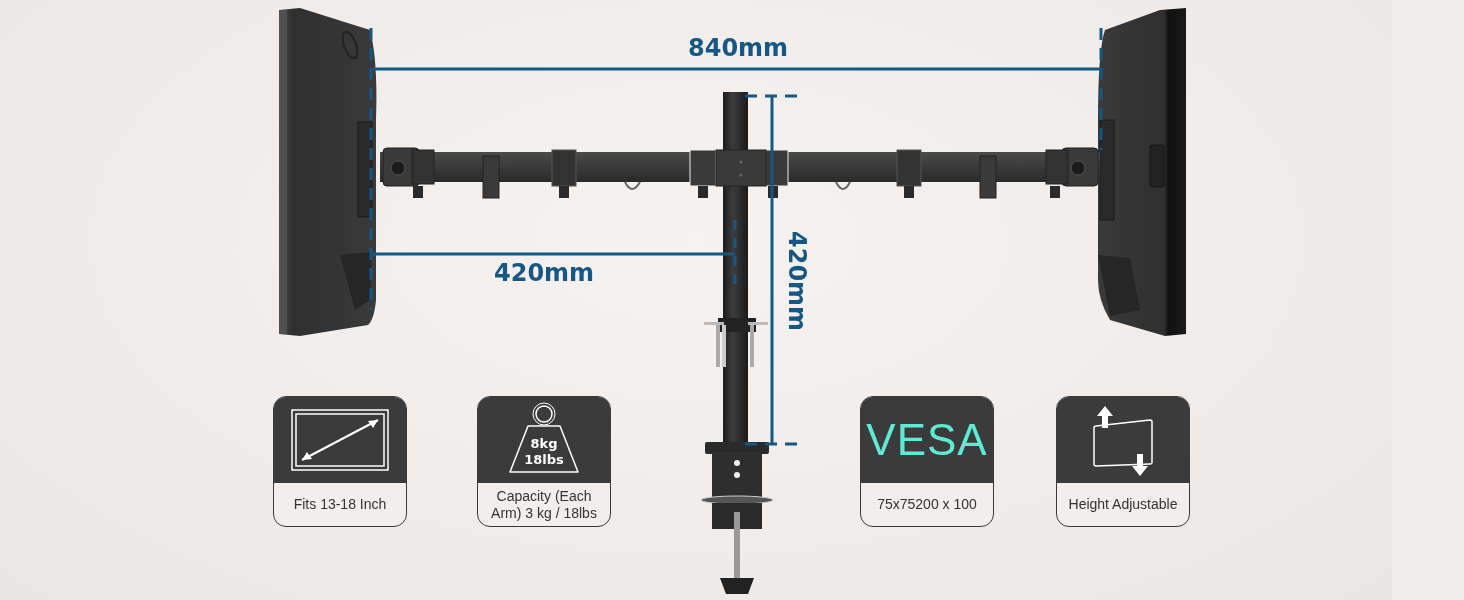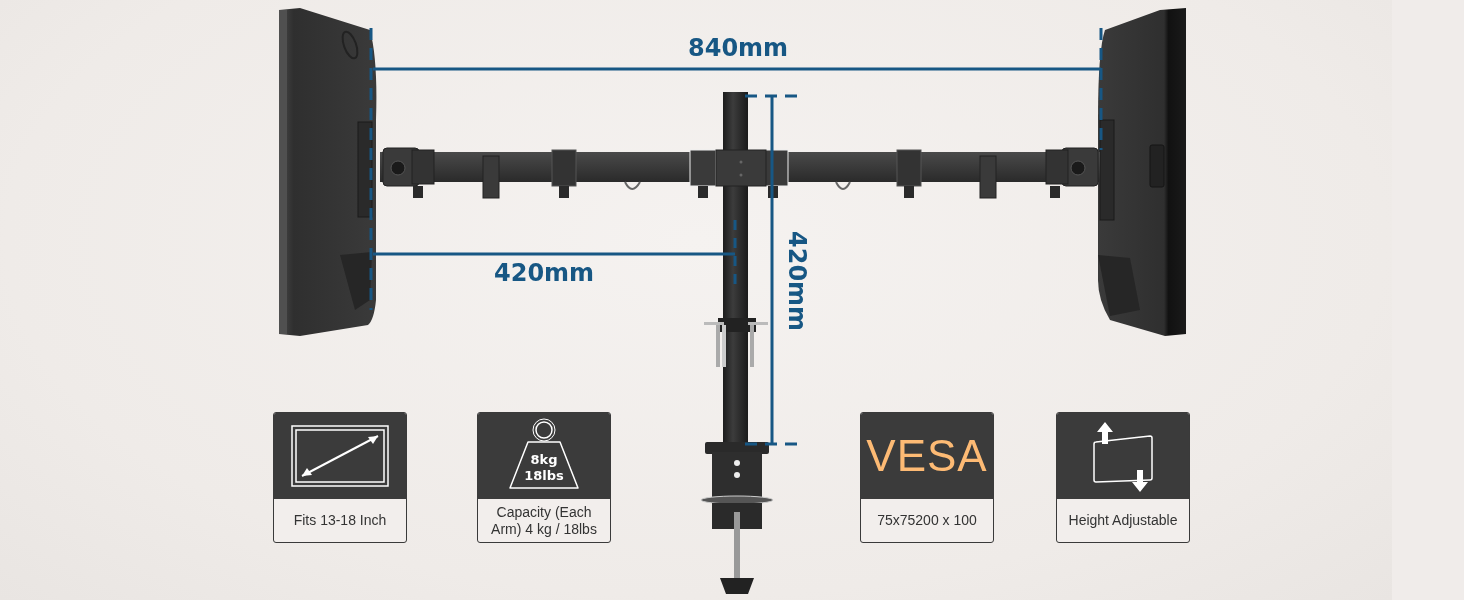--- a/index.html
+++ b/index.html
@@ -4,29 +4,29 @@
 <style>
   html,body{margin:0;padding:0;}
   body{width:1464px;height:600px;overflow:hidden;background:#f0ecea;font-family:"DejaVu Sans",sans-serif;position:relative;}
   .stage{position:absolute;left:0;top:0;width:1392px;height:600px;
     background:radial-gradient(ellipse at 50% 40%, #f5f2f0 0%, #efebe8 70%, #e9e5e2 100%);}
   svg.art{position:absolute;left:0;top:0;}
   .dim-label{position:absolute;color:#175784;font-weight:bold;font-family:"DejaVu Sans",sans-serif;}
   .dim-840{left:688px;top:34px;font-size:24px;}
   .dim-420h{left:494px;top:259px;font-size:24px;}
   .dim-420v{left:752px;top:262px;font-size:24px;transform:rotate(90deg);transform-origin:center;width:90px;text-align:center;}
-  .card{position:absolute;top:412px;width:132px;height:129px;border:1px solid #3a3a3a;border-radius:3px;overflow:hidden;background:#f2eeec;}
+  .card{position:absolute;top:396px;width:132px;height:129px;border:1px solid #3a3a3a;border-radius:13px;overflow:hidden;background:#f2eeec;}
   .card .top{height:86px;background:#3b3b3b;position:relative;display:flex;align-items:center;justify-content:center;}
   .card .bot{height:43px;display:flex;align-items:center;justify-content:center;text-align:center;
     font-family:"Liberation Sans",sans-serif;font-size:14px;line-height:17px;color:#333;padding:0 4px;box-sizing:border-box;}
   .card-fits{left:273px;}
   .card-cap{left:477px;}
   .card-vesa{left:860px;}
   .card-height{left:1056px;}
-  .vesa-text{color:#fdba74;font-family:"Liberation Sans",sans-serif;font-size:44px;font-weight:normal;letter-spacing:1px;}
+  .vesa-text{color:#5eead4;font-family:"Liberation Sans",sans-serif;font-size:44px;font-weight:normal;letter-spacing:1px;}
 </style>
 </head>
 <body>
 
 <div class="stage">
 
 <svg class="art" width="1464" height="600" viewBox="0 0 1464 600">
   <defs>
     <linearGradient id="monL" x1="0" x2="1">
       <stop offset="0" stop-color="#4a4a4a"></stop>
@@ -150,21 +150,21 @@
 <div class="card card-cap">
   <div class="top">
     <svg width="80" height="76" viewBox="0 0 80 76">
       <circle cx="40" cy="12" r="8" fill="none" stroke="#fff" stroke-width="1.5"></circle>
       <circle cx="40" cy="12" r="11" fill="none" stroke="#fff" stroke-width="1"></circle>
       <path d="M24,24 L56,24 L74,70 L6,70 Z" fill="none" stroke="#fff" stroke-width="1.5" stroke-linejoin="round"></path>
       <text x="40" y="46" text-anchor="middle" fill="#fff" font-family="DejaVu Sans, sans-serif" font-weight="bold" font-size="13">8kg</text>
       <text x="40" y="62" text-anchor="middle" fill="#fff" font-family="DejaVu Sans, sans-serif" font-weight="bold" font-size="13">18lbs</text>
     </svg>
   </div>
-  <div class="bot">Capacity (Each Arm) 4 kg / 18lbs</div>
+  <div class="bot">Capacity (Each Arm) 3 kg / 18lbs</div>
 </div>
 
 <div class="card card-vesa">
   <div class="top">
     <span class="vesa-text">VESA</span>
   </div>
   <div class="bot" style="text-align:right;">
     <span>75x75</span>
     <span>200 x 100</span>
   </div>

